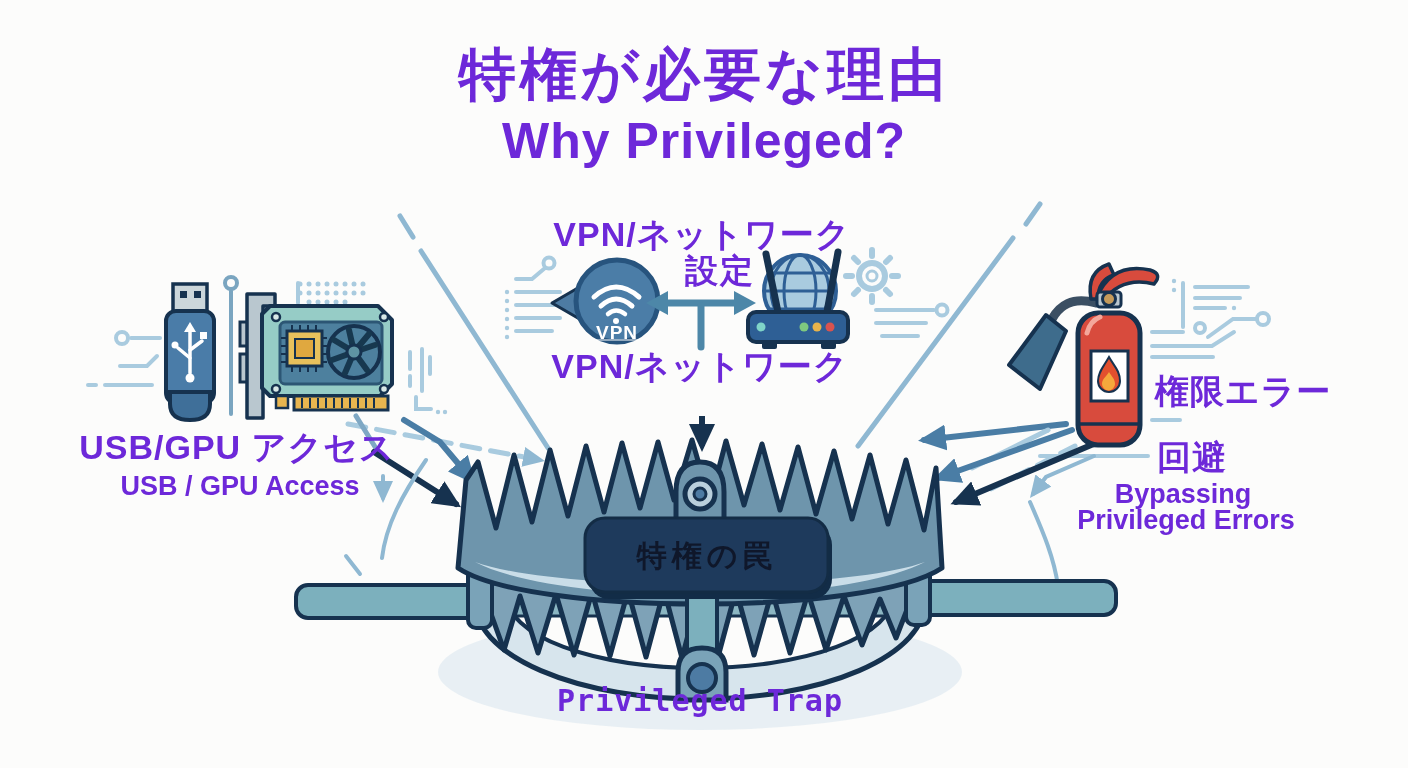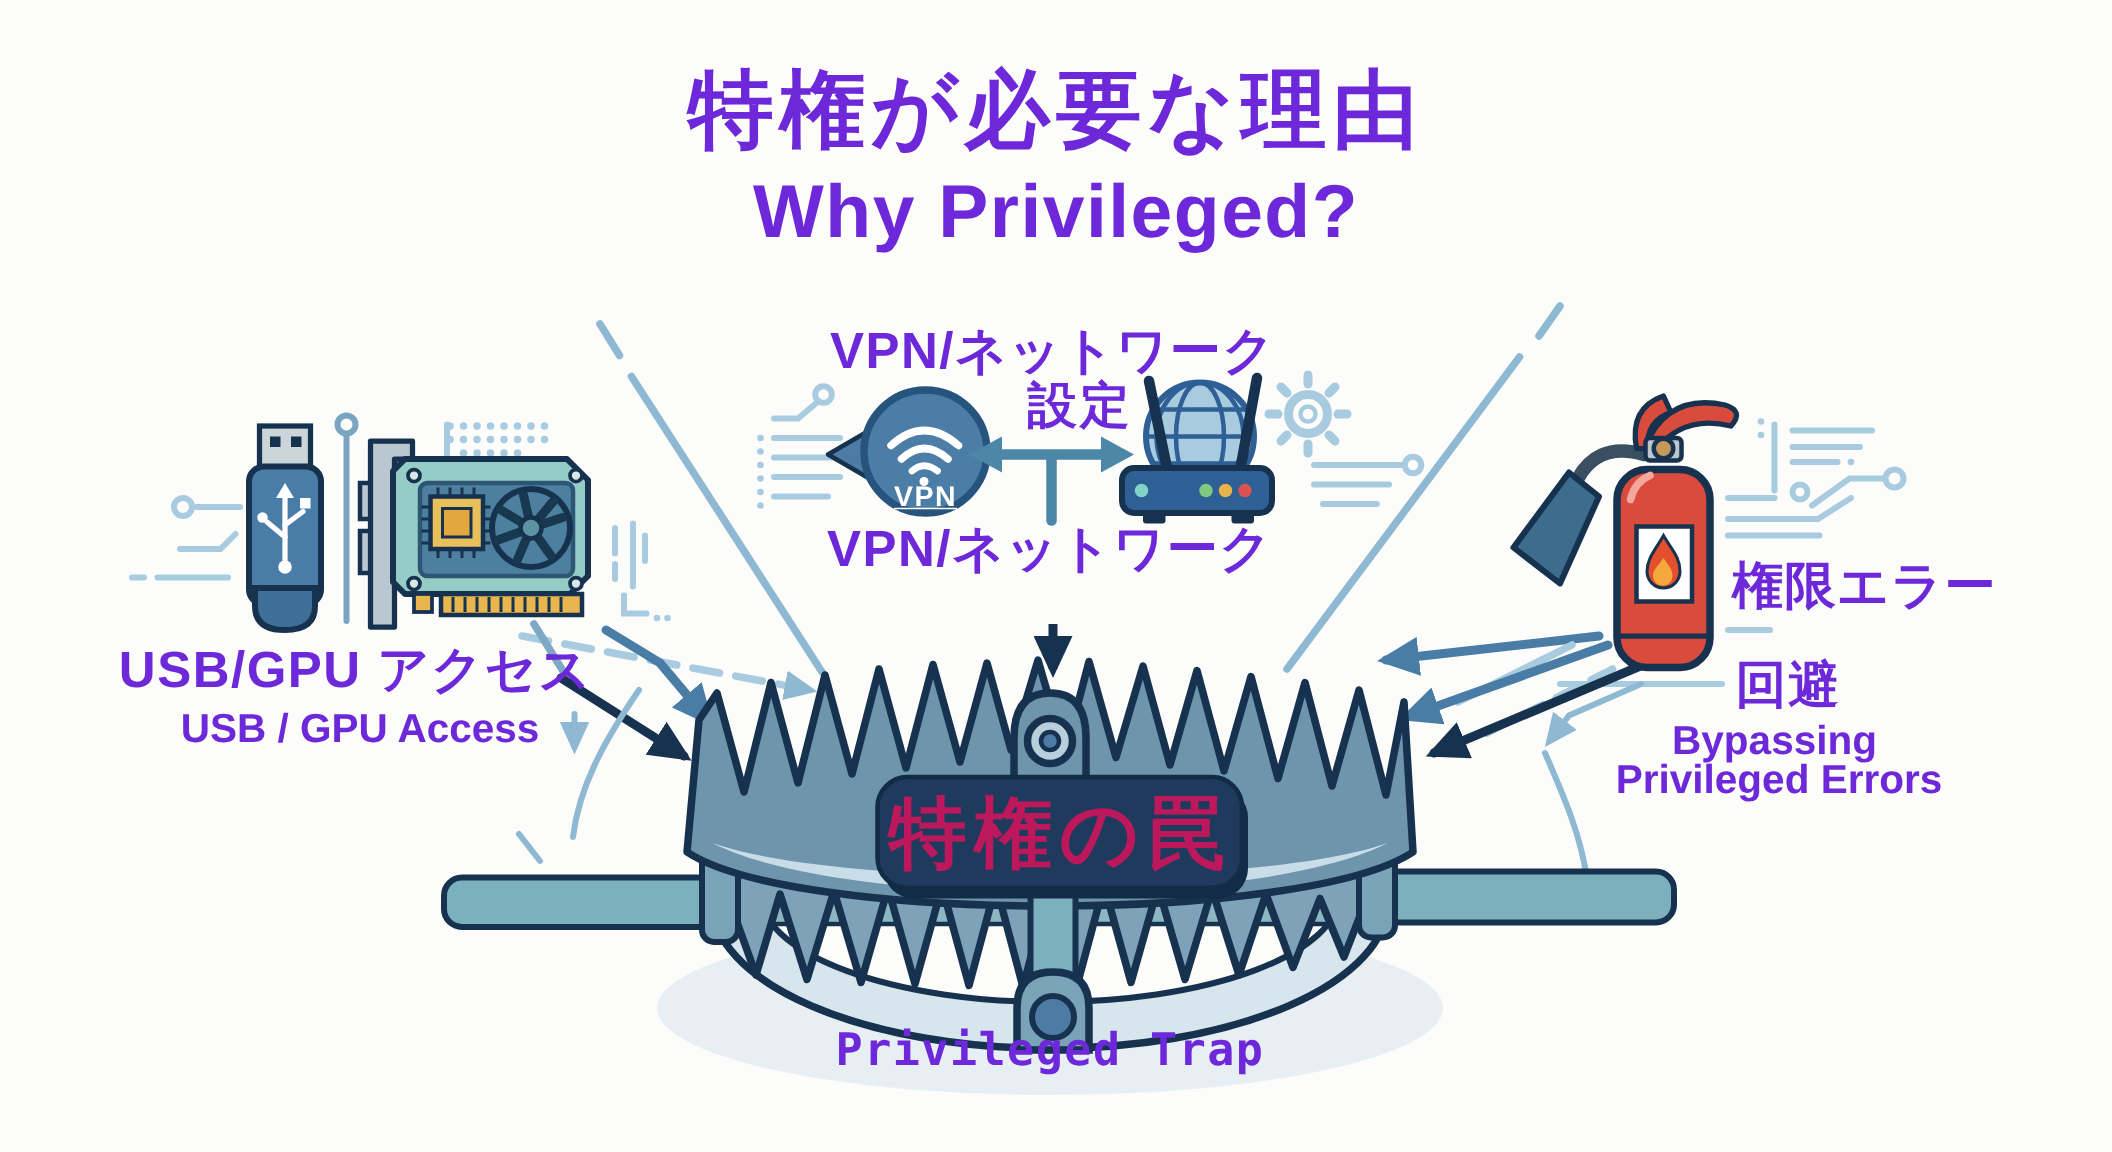--- a/index.html
+++ b/index.html
@@ -11,21 +11,21 @@
   #scene{position:absolute;left:0;top:0;}
   .t{
     position:absolute;transform:translate(-50%,-50%);
     white-space:nowrap;color:#6d28d9;line-height:1;
   }
   .title-ja{font-size:57px;font-weight:800;letter-spacing:4px;}
   .title-en{font-size:50px;font-weight:800;letter-spacing:1px;}
   .h-ja{font-size:34px;font-weight:800;letter-spacing:1px;}
   .h-ja-sm{font-size:33px;font-weight:800;letter-spacing:2px;}
   .sub-en{font-size:27px;font-weight:700;}
-  .plate-text{font-size:52px;font-weight:800;color:#be185d;letter-spacing:5px;}
+  .plate-text{font-size:30px;font-weight:800;color:#0f172a;letter-spacing:5px;}
   .vpn-badge{font-size:19px;font-weight:700;color:#ffffff;letter-spacing:1px;text-decoration:underline;}
   .caption{
     font-family:"DejaVu Sans Mono","Liberation Mono",monospace;
     font-size:30px;font-weight:700;letter-spacing:1px;
   }
 </style>
 </head>
 <body>
 
 <div id="stage">

